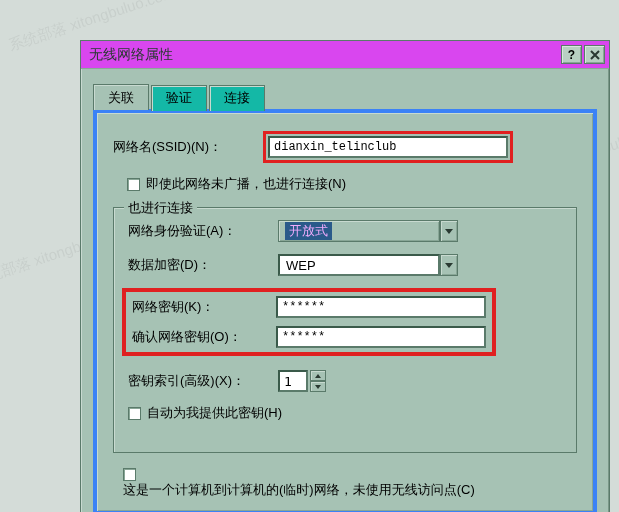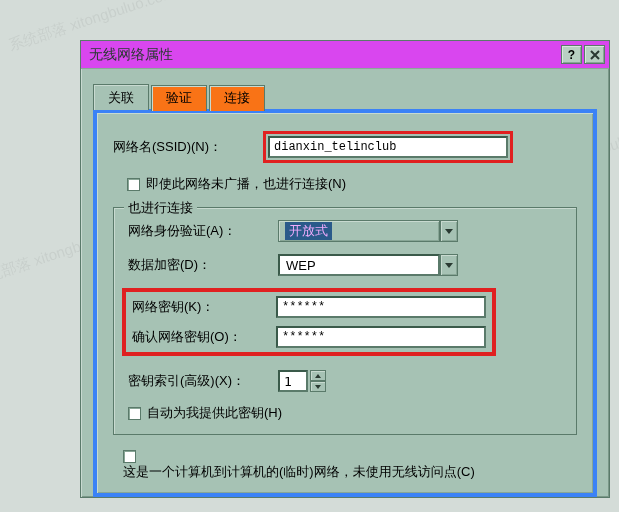--- a/index.html
+++ b/index.html
@@ -66,21 +66,21 @@
       background: #a6c2b4;
       border: 1px solid #5a7a6a;
       border-bottom: none;
       margin-right: 2px;
       box-shadow: inset 1px 1px 0 #c8dad0;
       position: relative;
       cursor: pointer;
     }
     .tab.inactive {
       top: 2px;
-      background: #f97316;
+      background: #14b8a6;
       padding-top: 3px;
       padding-bottom: 2px;
     }
     .tab.active {
       top: 1px;
       z-index: 3;
     }
     .tab-panel {
       border: 4px solid #3b82f6;
       box-shadow: inset 1px 1px 0 #c8dad0, inset -1px -1px 0 #88a696;
@@ -320,21 +320,21 @@
               <div class="spin-btn">
                   <div class="arrow-up-sm"></div>
                 </div>
               <div class="spin-btn">
                   <div class="arrow-dn-sm"></div>
                 </div>
             </div>
           </div>
         </div>
 
-        <div class="checkbox-row" style="margin-left:0;margin-bottom:0">
+        <div class="checkbox-row" style="margin-left:0;margin-bottom:18px">
           <div class="chk"></div>
           <span>自动为我提供此密钥(H)</span>
         </div>
 
       </div>
 
       <div class="bottom-check">
         <div class="chk"></div>
         <span style="max-width:420px">这是一个计算机到计算机的(临时)网络，未使用无线访问点(C)</span>
       </div>

